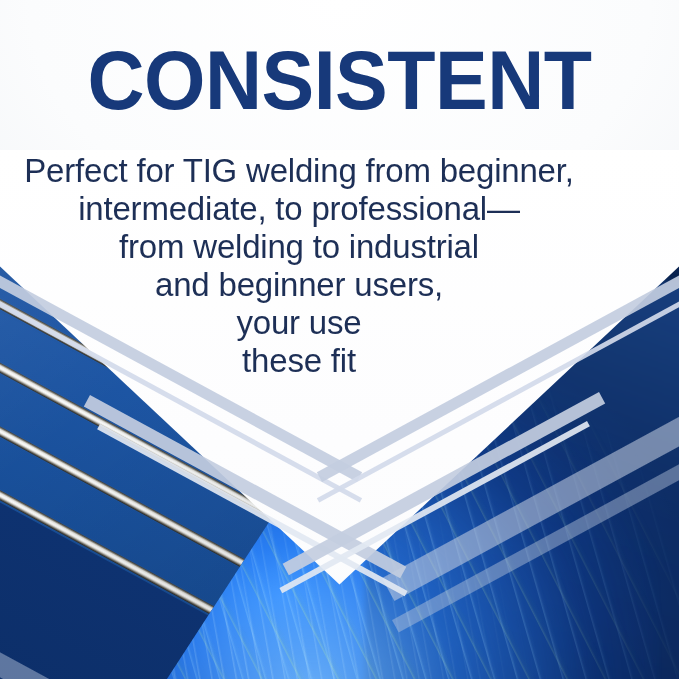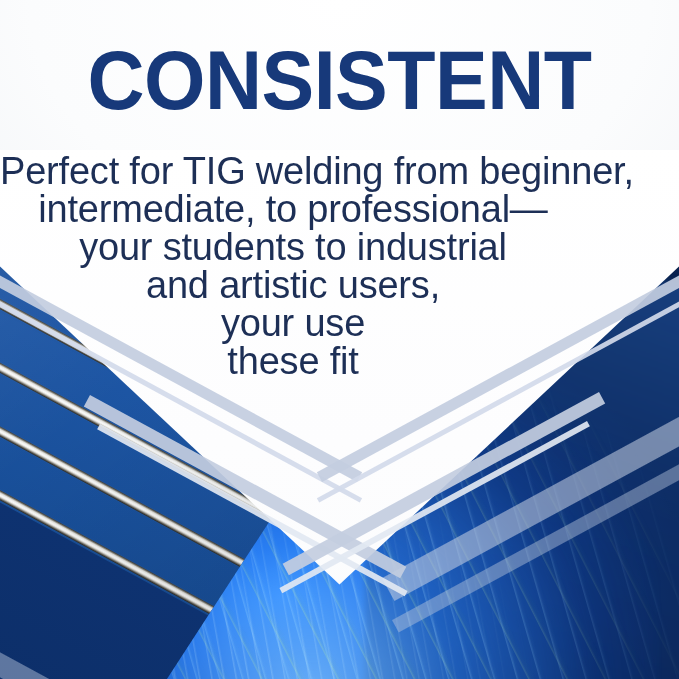--- a/index.html
+++ b/index.html
@@ -221,24 +221,25 @@
     letter-spacing:-0.5px;
     transform:scaleX(.94);
     white-space:nowrap;
   }
   .subcopy{
     position:absolute;
     left:0; top:136px;
     width:586px;
     text-align:center;
     color:#1d2f56;
-    font-size:38px;
+    font-size:33px;
     line-height:38px;
     font-weight:400;
     letter-spacing:-0.2px;
+    padding-left:12px;
   }
   .subcopy .ln{display:block;white-space:nowrap;}
 </style>
 </head>
 <body>
 
 <div id="banner">
 
   <div class="art">
 
@@ -274,20 +275,20 @@
     <div class="stripe s-r3"></div>
     <div class="stripe pale s-r4"></div>
   </div>
 
   <div class="text-layer">
     <div class="headline">CONSISTENT</div>
 
     <div class="subcopy">
       <span class="ln">Perfect for TIG welding from beginner,</span>
       <span class="ln">intermediate, to professional—</span>
-      <span class="ln">your students to industrial</span>
-      <span class="ln">and artistic users,</span>
+      <span class="ln">from welding to industrial</span>
+      <span class="ln">and beginner users,</span>
       <span class="ln">your use</span>
       <span class="ln">these fit</span>
     </div>
   </div>
 
 </div>
 
 </body></html>

